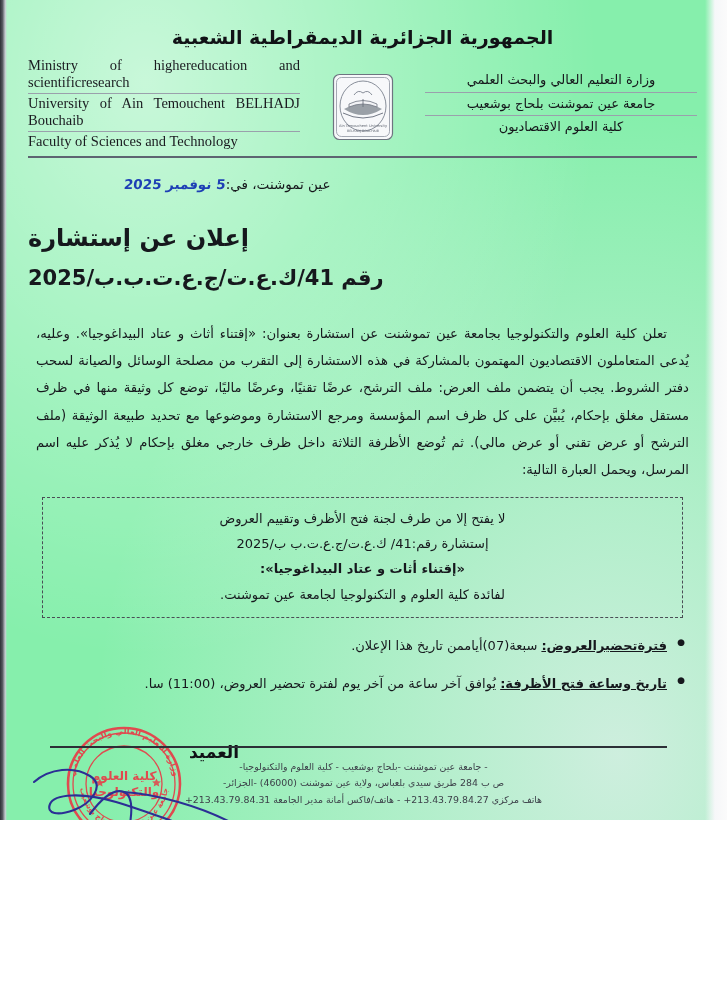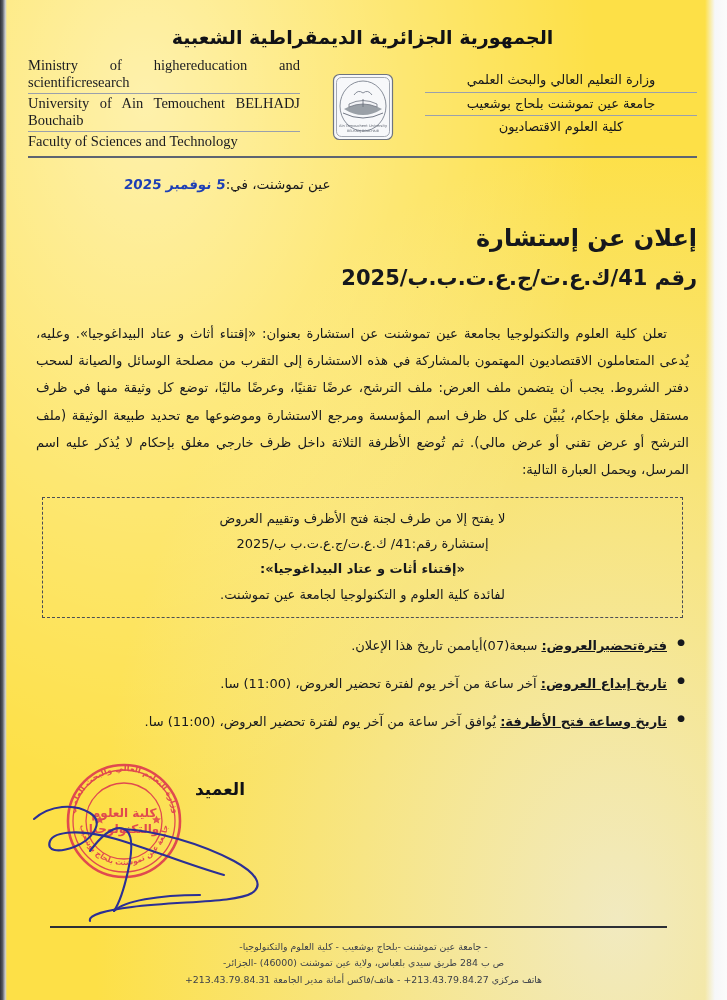--- a/index.html
+++ b/index.html
@@ -7,23 +7,23 @@
     margin: 0;
     padding: 0;
     background: #ffffff;
   }
   body {
     font-family: "DejaVu Sans", "Liberation Sans", sans-serif;
   }
   .page {
     position: relative;
     width: 727px;
-    height: 1000px;
+    height: 820px;
     overflow: hidden;
-    background: #fde047;
+    background: #86efac;
     box-sizing: border-box;
     margin-left: 44px;
   }
   
   .scan-edge-left {
     position: absolute;
     top: 0; left: 0;
     width: 7px; height: 100%;
     background: linear-gradient(to right, #2e3036 0%, #55585f 35%, #c9ccd3 75%, rgba(244,245,248,0) 100%);
     z-index: 40;
@@ -142,21 +142,21 @@
     font-weight: bold;
     font-size: 13.5px;
     margin-left: 34px;
     letter-spacing: 0.5px;
     transform: skewX(-6deg);
     display: inline-block;
   }
 
   
   .title-block {
-    text-align: right;
+    text-align: left;
     margin-top: 32px;
   }
   .title-main {
     font-family: "DejaVu Sans", sans-serif;
     font-size: 24px;
     font-weight: bold;
     color: #16181d;
     letter-spacing: 0.5px;
   }
   .title-sub {
@@ -229,21 +229,21 @@
   }
 
   
   .sign-area {
     position: relative;
     height: 215px;
     margin-top: 6px;
   }
   .dean-word {
     position: absolute;
-    left: 167px;
+    left: 161px;
     top: 30px;
     font-family: "DejaVu Sans", sans-serif;
     font-size: 17px;
     font-weight: bold;
     color: #101116;
     z-index: 6;
     letter-spacing: 1px;
   }
   .stamp {
     position: absolute;
@@ -374,23 +374,20 @@
     <div class="notice-box">
       <div class="notice-line">لا يفتح إلا من طرف لجنة فتح الأظرف وتقييم العروض</div>
       <div class="notice-line">إستشارة رقم:41/ ك.ع.ت/ج.ع.ت.ب ب/2025</div>
       <div class="notice-line bold">«إقتناء أثات و عتاد البيداغوجيا»:</div>
       <div class="notice-line">لفائدة كلية العلوم و التكنولوجيا لجامعة عين تموشنت.</div>
     </div>
 
     <ul class="bullets">
       <li>
         <span class="term">فترةتحضيرالعروض:</span><span> سبعة(07)أياممن تاريخ هذا الإعلان.</span>
-      </li>
-      <li>
-        <span class="term">تاريخ إيداع العروض:</span><span> آخر ساعة من آخر يوم لفترة تحضير العروض، (11:00) سا.</span>
       </li>
       <li>
         <span class="term">تاريخ وساعة فتح الأظرفة:</span><span> يُوافق آخر ساعة من آخر يوم لفترة تحضير العروض، (11:00) سا.</span>
       </li>
     </ul>
 
     <div class="sign-area">
 
       <div class="dean-word">العميد</div>
 

